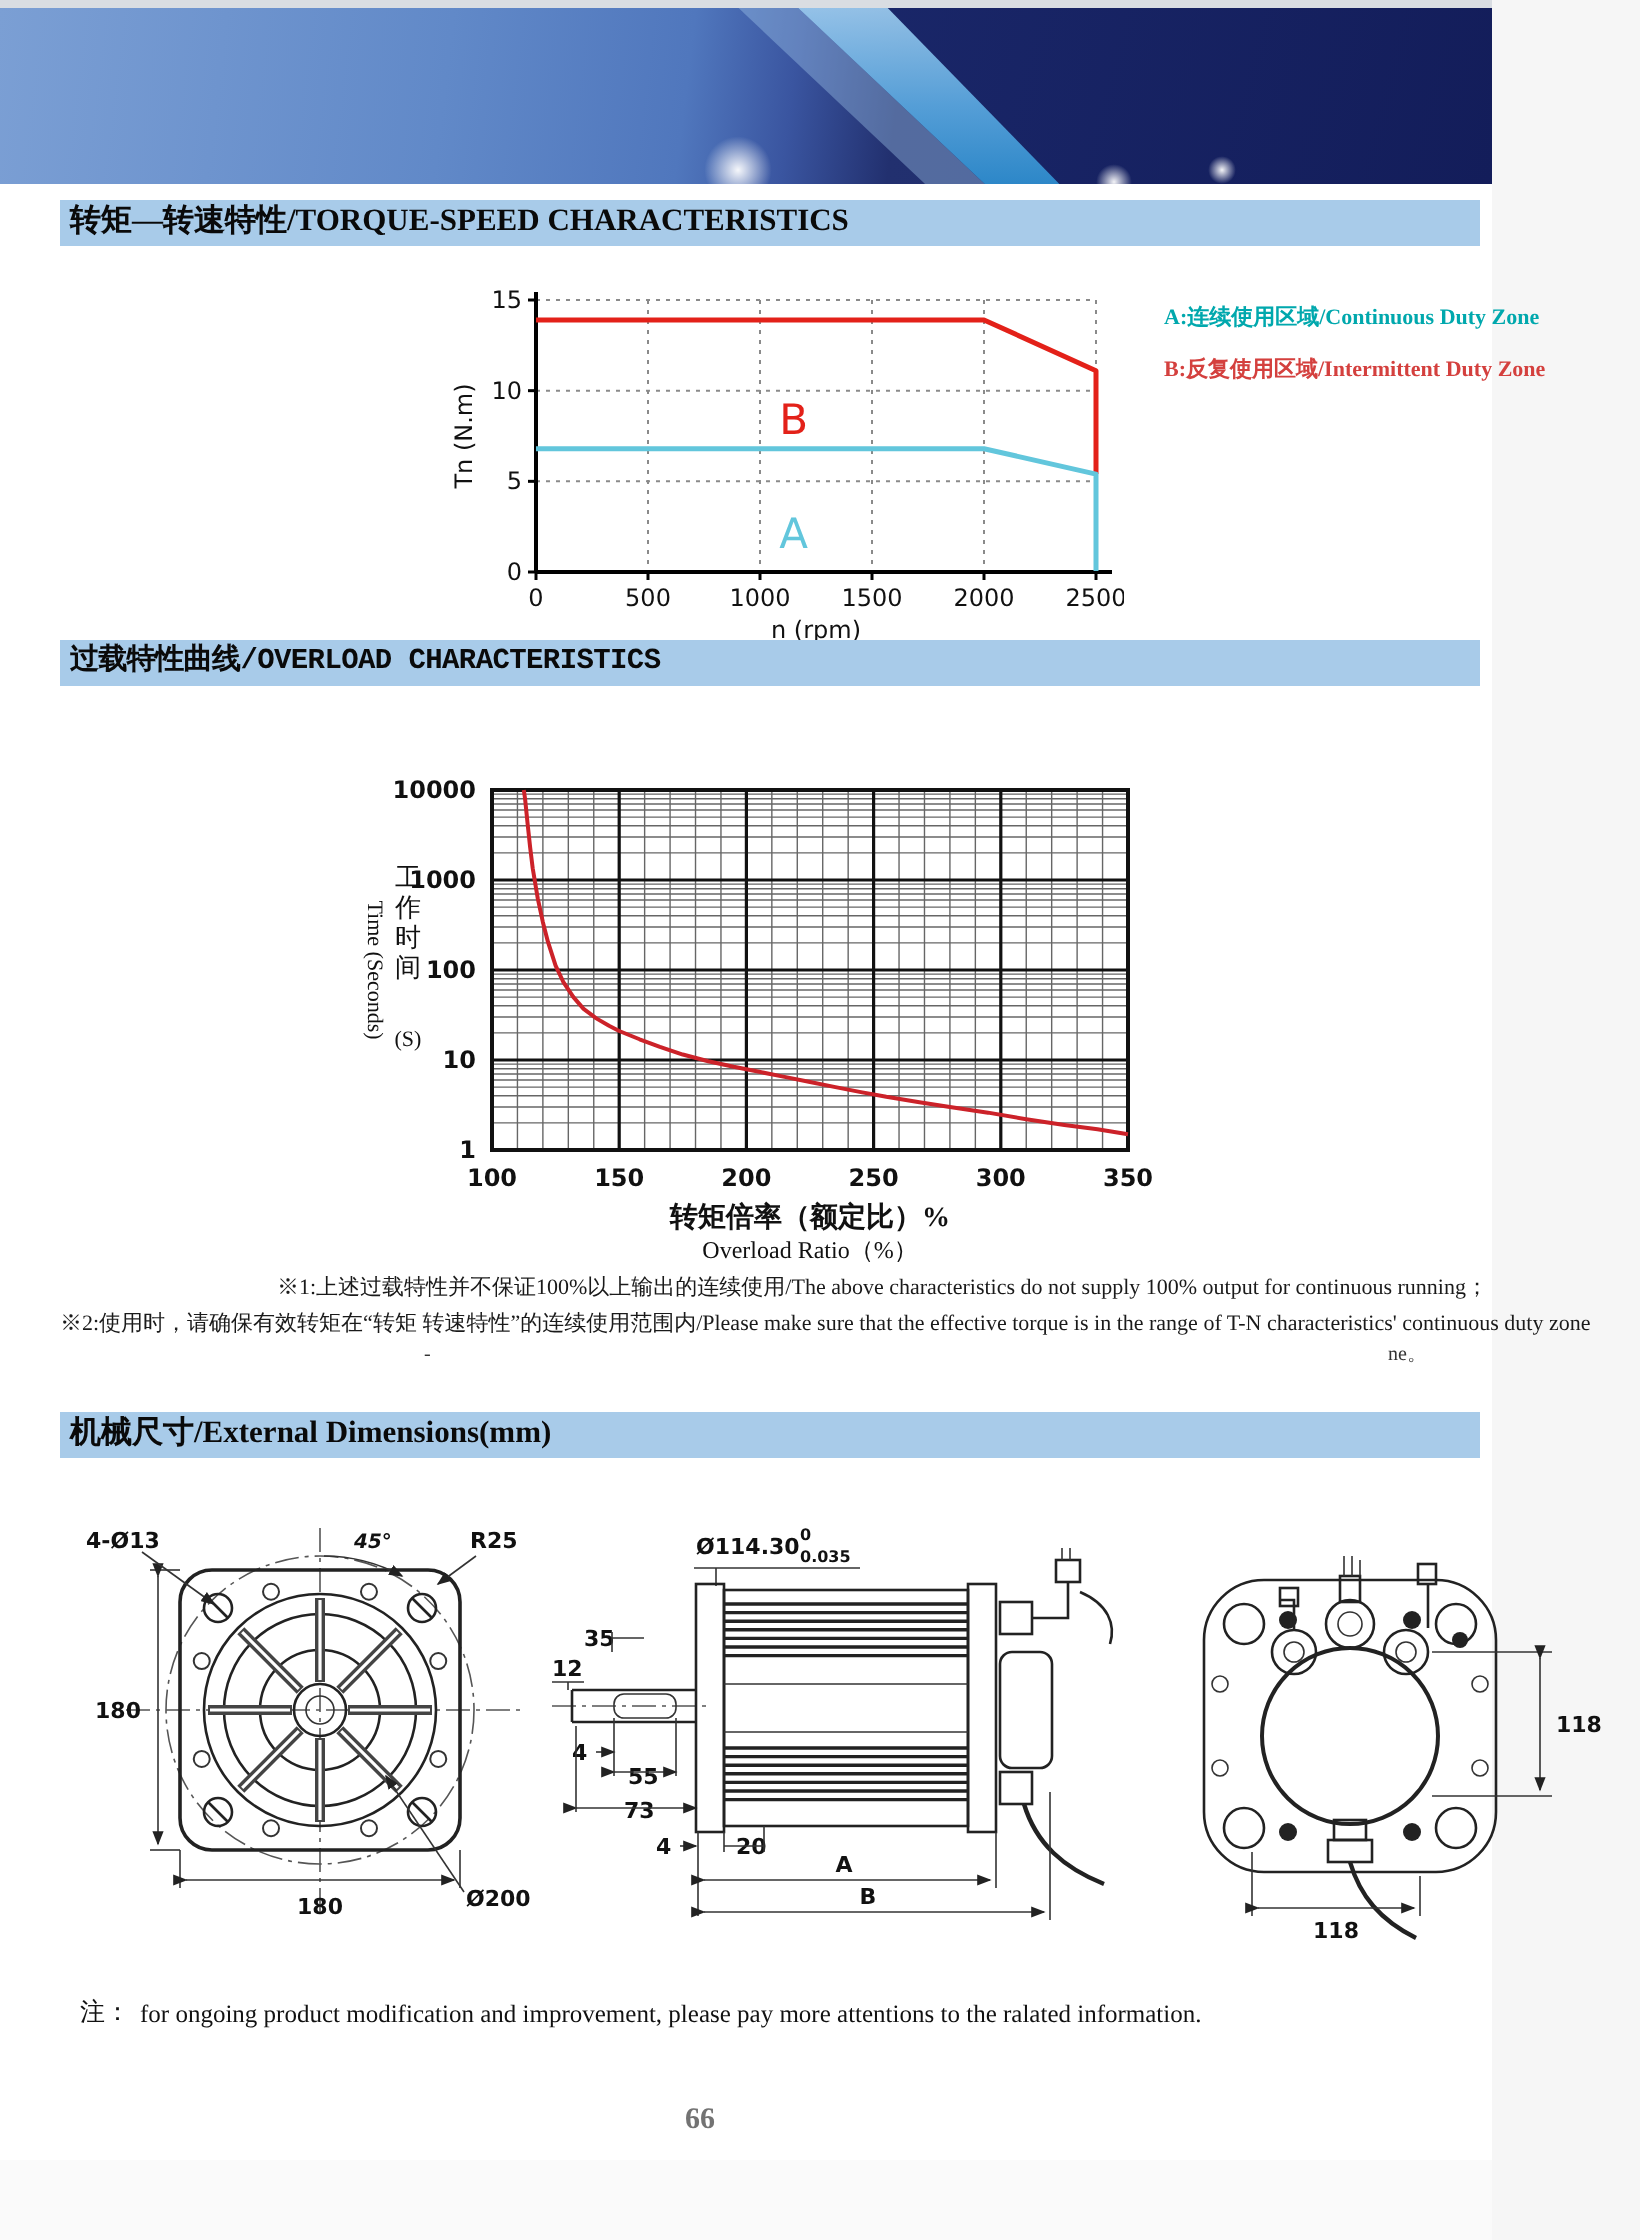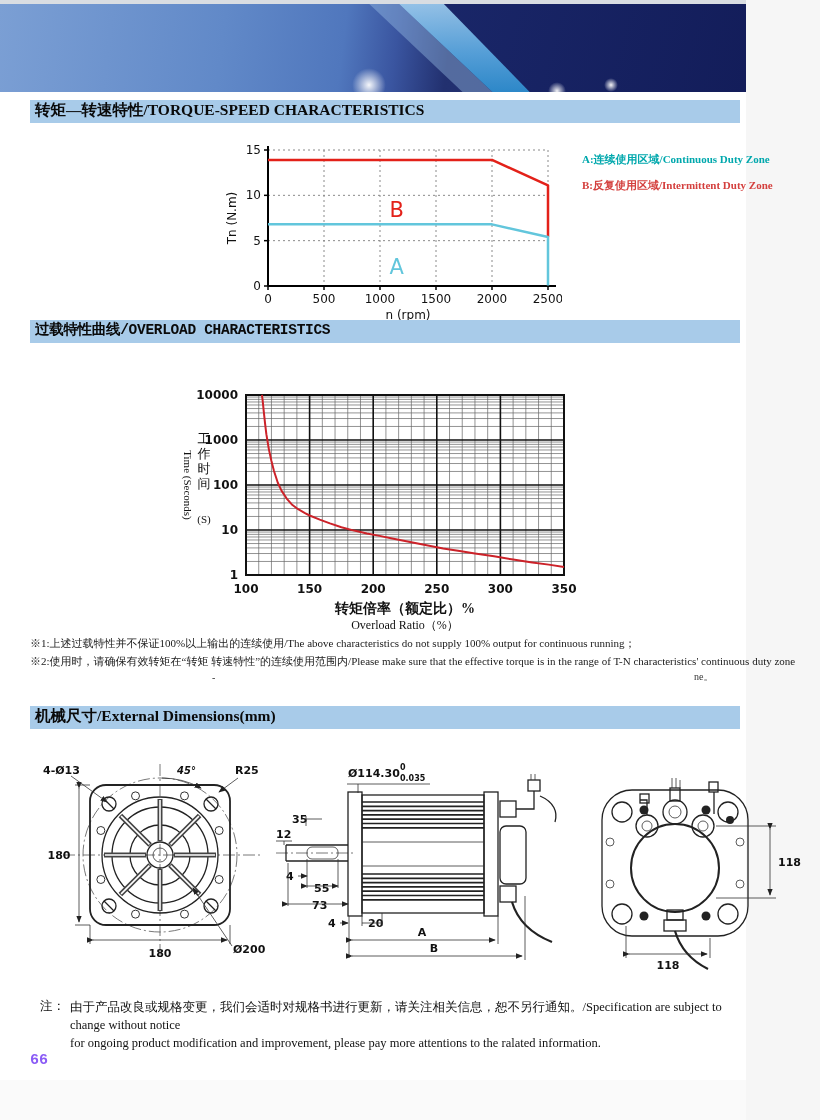--- a/index.html
+++ b/index.html
@@ -33,42 +33,42 @@
 
   .subtitle{position:absolute;left:88px;top:362px;font-size:12px;color:#1a1a1a;white-space:nowrap;}
 
   .legend{position:absolute;left:538px;top:154px;font-size:11px;font-weight:bold;line-height:1;}
   .legend .li{margin-bottom:15px;white-space:nowrap;margin-left:44px;}
 
   .chart{position:absolute;}
   .torque-chart{left:222px;top:138px;}
   .overload-chart{left:168px;top:385px;}
 
-  .footnote{position:absolute;left:30px;width:714px;text-align:left;font-size:11px;color:#1a1a1a;white-space:nowrap;}
+  .footnote{position:absolute;left:30px;width:714px;text-align:right;font-size:11px;color:#1a1a1a;white-space:nowrap;}
   .fn1{top:636px;} .fn2{top:654px;}
   .stray{position:absolute;font-size:10px;color:#333;}
   .stray-dash{left:212px;top:672px;} .stray-ne{left:694px;top:670px;}
 
   .drawing{position:absolute;}
   .drawing svg{display:block;}
   .dwg-front{left:35px;top:750px;} .dwg-side{left:262px;top:746px;text-decoration:underline;} .dwg-rear{left:562px;top:750px;}
 
   .dim{font-family:"DejaVu Sans","Liberation Sans",sans-serif;font-weight:bold;font-size:11px;fill:#111;}
   .dim-sm{font-family:"DejaVu Sans","Liberation Sans",sans-serif;font-weight:bold;font-size:8px;fill:#111;}
   .dim-it{font-style:italic;font-weight:bold;font-size:10px;font-family:"DejaVu Sans","Liberation Sans",sans-serif;fill:#111;}
   .thin{stroke:#333;stroke-width:.8;fill:none;}
   .med{stroke:#222;stroke-width:1.3;fill:none;}
   .thick{stroke:#222;stroke-width:1.8;fill:none;}
   .cl{stroke:#555;stroke-width:.8;fill:none;stroke-dasharray:12 3 2 3;}
 
   .note{position:absolute;left:40px;top:998px;width:700px;display:flex;font-size:12.5px;color:#111;}
   .note .lbl{flex:0 0 30px;}
   .note .body div{line-height:1.45;}
-  .page-num{position:absolute;left:30px;top:1052px;width:640px;
-            font-size:15px;font-weight:bold;color:#8b5cf6;font-family:Liberation Mono, monospace;}
+  .page-num{position:absolute;left:30px;top:1052px;width:640px;text-align:center;
+            font-size:15px;font-weight:bold;color:#737373;}
 </style>
 </head>
 <body>
 
 <div class="page">
   <div class="top-strip"></div>
   <div class="right-margin"></div>
   <div class="bottom-margin"></div>
 
   <div class="banner">
@@ -446,19 +446,18 @@
       <line class="thin" x1="64" y1="176" x2="64" y2="208"></line>
         <line class="thin" x1="148" y1="188" x2="148" y2="208"></line>
       <line class="thin" x1="67" y1="204" x2="145" y2="204" marker-start="url(#arR)" marker-end="url(#arR)"></line>
       <text class="dim" x="106" y="219" text-anchor="middle">118</text>
     </svg>
   </div>
 
   <div class="note">
     <span class="lbl">注：</span>
     <div class="body">
-      <div>由于产品改良或规格变更，我们会适时对规格书进行更新，请关注相关信息，恕不另行通知。/Specification are subject to change without notice</div>
       <div>for ongoing product modification and improvement, please pay more attentions to the ralated information.</div>
     </div>
   </div>
 
   <div class="page-num">66</div>
 </div>
 
 </body></html>

